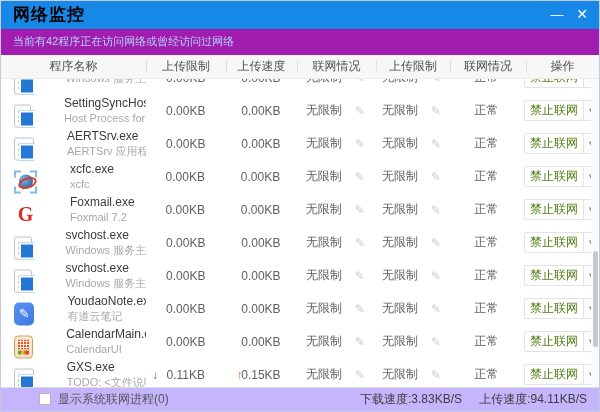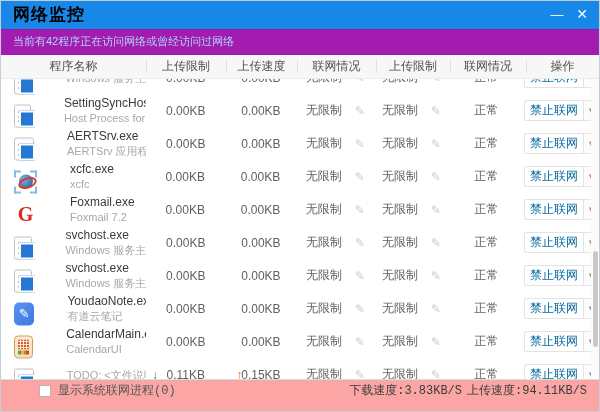--- a/index.html
+++ b/index.html
@@ -34,27 +34,27 @@
   .exe { font-size:12px; color:#3a3a3a; line-height:15px; }
   .desc { font-size:11px; color:#a8a8a8; line-height:14px; }
   .speed-val { color:#5f5f5f;text-align:right; }
   .arrow { position:absolute; top:50%; transform:translateY(-50%); font-weight:bold; font-size:12px; line-height:1; }
   .arrow-dl { left:6px; color:#23a43b; }
   .arrow-ul { left:11px; color:#ff6a12; }
   .limit-val { color:#5f5f5f; margin-right:13px; }
   .pencil { color:#cbcbcb; font-size:12px; line-height:1; cursor:pointer; }
   .status-val { color:#5f5f5f; }
   .block-btn { display:flex; height:21px; border:1px solid #e3e3e3; border-radius:2px; background:#fff; cursor:pointer; }
-  .btn-label { padding:0 5px; line-height:19px; font-size:12px; color:#0369a1; white-space:nowrap; }
+  .btn-label { padding:0 5px; line-height:19px; font-size:12px; color:#4d7c0f; white-space:nowrap; }
   .btn-caret { width:15px; border-left:1px solid #e3e3e3; text-align:center; line-height:18px; font-size:9px; color:#9a9a9a; background:#fcfcfc; }
   
   .scroll-track { position:absolute; right:0; top:78px; width:8px; bottom:24px; background:#fbfbfb; }
   .scroll-thumb { position:absolute; right:1px; top:172px; width:5px; height:96px; background:#c9c9c9; border-radius:3px; }
   
-  .footer { position:absolute; left:0; right:0; bottom:0; height:32px; background:#fca5a5; border-top:1px solid #dcdcdc;font-family:Liberation Mono, monospace; }
+  .footer { position:absolute; left:0; right:0; bottom:0; height:24px; background:#c4b5fd; border-top:1px solid #dcdcdc; }
   .checkbox { position:absolute; left:38px; top:5px; width:12px; height:12px; background:#fff; border:1px solid #b5b5b5; border-radius:2px; cursor:pointer; }
   .cb-label { position:absolute; left:57px; top:0; line-height:22px; font-size:12px; color:#555; cursor:pointer; }
   .stat-dl { position:absolute; right:137px; top:0; line-height:22px; font-size:12px; color:#3c3c3c; }
   .stat-ul { position:absolute; right:12px; top:0; line-height:22px; font-size:12px; color:#3c3c3c; }
   
   .icon-windows-service { background:#fdfdfd; border:1px solid #c2c2c2; border-radius:2px; position:relative; }
   .icon-windows-service::before { content:""; position:absolute; left:3px; right:3px; top:5px; bottom:4px;
     background:repeating-linear-gradient(to bottom,#bfbfbf 0 2px,transparent 2px 5px); }
   .icon-windows-service::after { content:""; position:absolute; left:4px; top:5px; width:12px; height:13px;
     background:#2478d4; border:2px solid #fdfdfd; }
@@ -422,20 +422,21 @@
         <span class="btn-label">禁止联网</span>
         <span class="btn-caret">▾</span>
       </div>
     </div>
   </div>
 
   <div class="row">
     <div class="cell c-name w1">
       <span class="app-icon icon-windows-service"></span>
       <div class="names">
+        <div class="exe">GXS.exe</div>
         <div class="desc">TODO: &lt;文件说明&gt;</div>
       </div>
     </div>
     <div class="cell w2">
       <span class="arrow arrow-dl">↓</span>
       <span class="speed-val">0.11KB</span>
     </div>
     <div class="cell w3">
       <span class="arrow arrow-ul">↑</span>
       <span class="speed-val">0.15KB</span>

